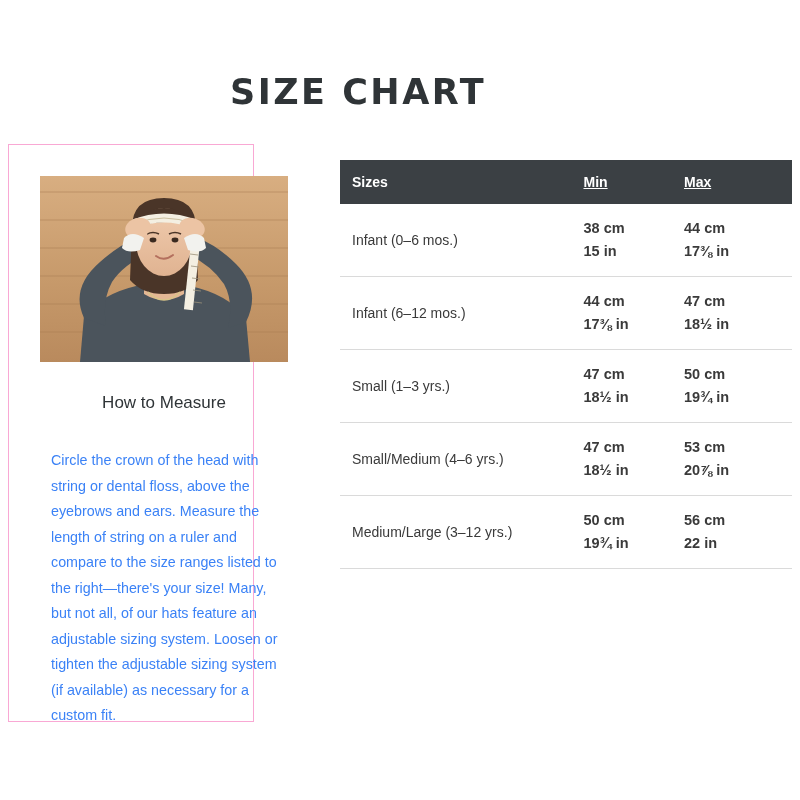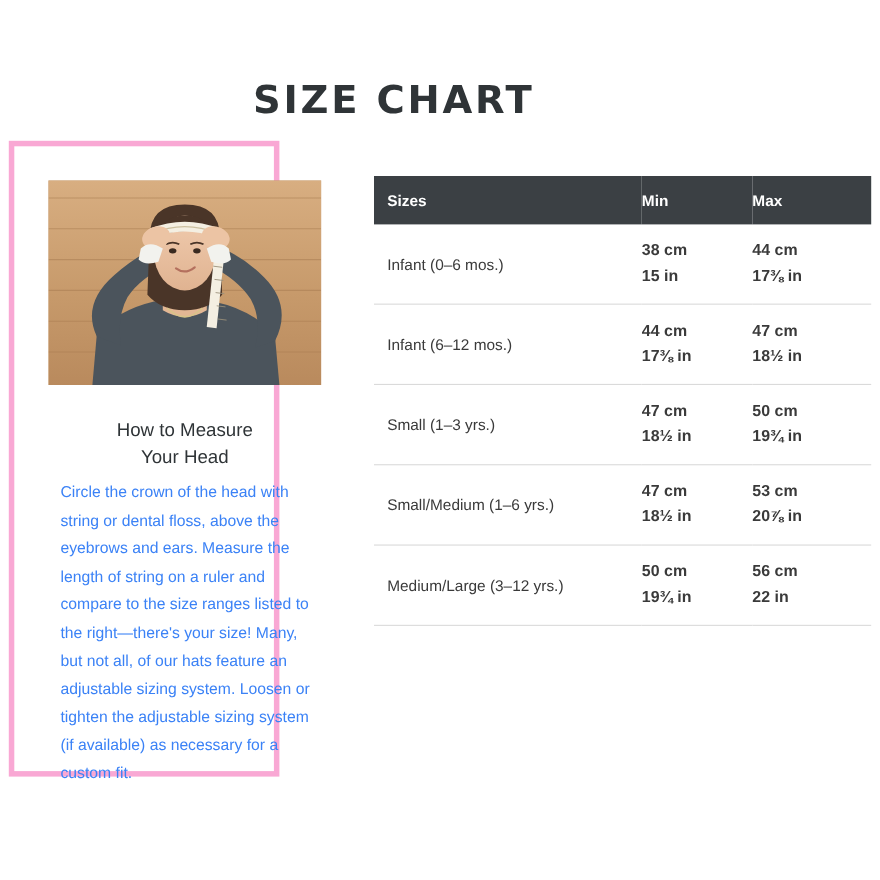--- a/index.html
+++ b/index.html
@@ -30,24 +30,24 @@
     font-weight: bold;
     letter-spacing: 2.5px;
     color: #2f3437;
     font-family: "DejaVu Sans", sans-serif;
   }
 
   
   .left-card {
     position: absolute;
     left: 8px;
-    top: 128px;
+    top: 144px;
     width: 246px;
     height: 578px;
-    border: 5px solid #f9a8d4;
+    border: 1px solid #f9a8d4;
     box-sizing: border-box;
   }
   .photo {
     position: absolute;
     left: 31px;
     top: 31px;
     width: 248px;
     height: 186px;
     overflow: hidden;
     background: #c79a6d;
@@ -94,22 +94,22 @@
   table.size-table thead th {
     background: #3b4044;
     color: #ffffff;
     font-size: 14px;
     font-weight: bold;
     text-align: left;
     padding: 12px 0 12px 0;
     height: 20px;
   }
   table.size-table thead th.c-size { padding-left: 12px; width: 236px; }
-  table.size-table thead th.c-min  { width: 104px; }
-  table.size-table thead th.c-max  { width: 112px; }
+  table.size-table thead th.c-min  { width: 104px; text-decoration: underline; }
+  table.size-table thead th.c-max  { width: 112px; text-decoration: underline; }
 
   table.size-table tbody td {
     border-bottom: 1px solid #dadada;
     padding: 13px 0 13px 0;
     vertical-align: middle;
     height: 38px;
   }
   table.size-table tbody td.c-size {
     padding-left: 12px;
     font-size: 14px;
@@ -195,21 +195,20 @@
 
         <path d="M84 62 Q92 54 104 62 L100 74 Q88 78 82 72 Z" fill="#f2f2ee"></path>
         <path d="M164 62 Q156 54 144 62 L148 74 Q160 78 166 72 Z" fill="#f2f2ee"></path>
 
         <path d="M108 116 Q124 132 140 116" stroke="#d8c489" stroke-width="1.6" fill="none"></path>
       </svg>
     </div>
 
     <div class="measure-heading">
       <div>How to Measure</div>
-      <div>Your Head</div>
     </div>
 
     <div class="measure-body">Circle the crown of the head with string or dental floss, above the eyebrows and ears. Measure the length of string on a ruler and compare to the size ranges listed to the right—there's your size! Many, but not all, of our hats feature an adjustable sizing system. Loosen or tighten the adjustable sizing system (if available) as necessary for a custom fit.</div>
   </div>
 
   <div class="table-wrap">
     <table class="size-table">
       <thead>
         <tr>
           <th class="c-size">Sizes</th>
@@ -245,21 +244,21 @@
           <td class="c-num">
             <span class="num-line">47 cm</span>
             <span class="num-line">18½ in</span>
           </td>
           <td class="c-num">
             <span class="num-line">50 cm</span>
             <span class="num-line">19¾ in</span>
           </td>
         </tr>
         <tr>
-          <td class="c-size">Small/Medium (1–6 yrs.)</td>
+          <td class="c-size">Small/Medium (4–6 yrs.)</td>
           <td class="c-num">
             <span class="num-line">47 cm</span>
             <span class="num-line">18½ in</span>
           </td>
           <td class="c-num">
             <span class="num-line">53 cm</span>
             <span class="num-line">20⅞ in</span>
           </td>
         </tr>
         <tr>

